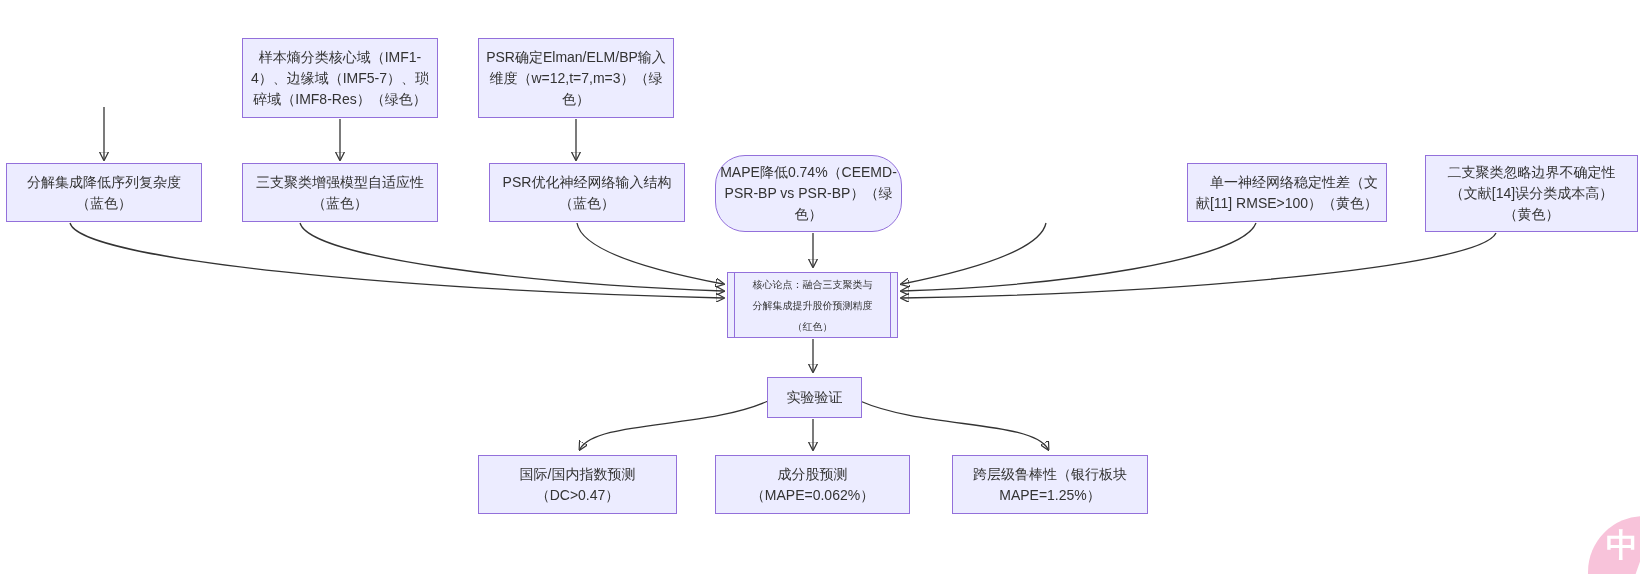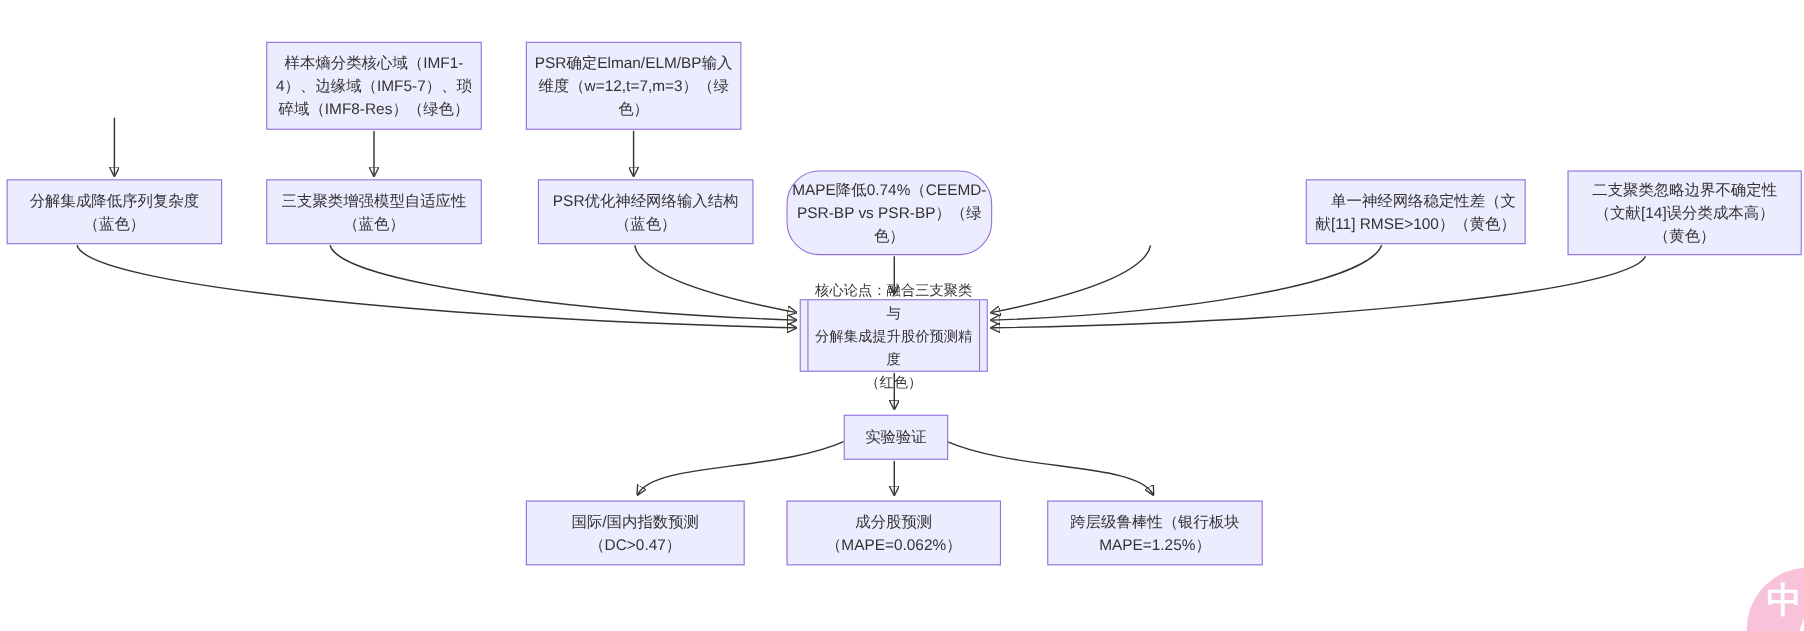--- a/index.html
+++ b/index.html
@@ -22,21 +22,21 @@
     box-sizing:border-box;
     background:var(--node-fill);
     border:1px solid var(--node-border);
     color:var(--text-color);
     display:flex;align-items:center;justify-content:center;
     text-align:center;
     font-size:14px;line-height:21px;
     padding:2px 4px;
   }
   .label{white-space:pre-line;}
-  .subroutine{font-size:13px;padding:2px 11px;}
+  .subroutine{font-size:10px;padding:2px 11px;}
   .subroutine::before,.subroutine::after{
     content:"";
     position:absolute;top:0;bottom:0;width:0;
     border-left:1px solid var(--node-border);
   }
   .subroutine::before{left:6px;}
   .subroutine::after{right:6px;}
   #edges{position:absolute;left:0;top:0;pointer-events:none;}
   #edges path{stroke:var(--arrow-color);stroke-width:1.3;fill:none;}
   #translate-btn{

